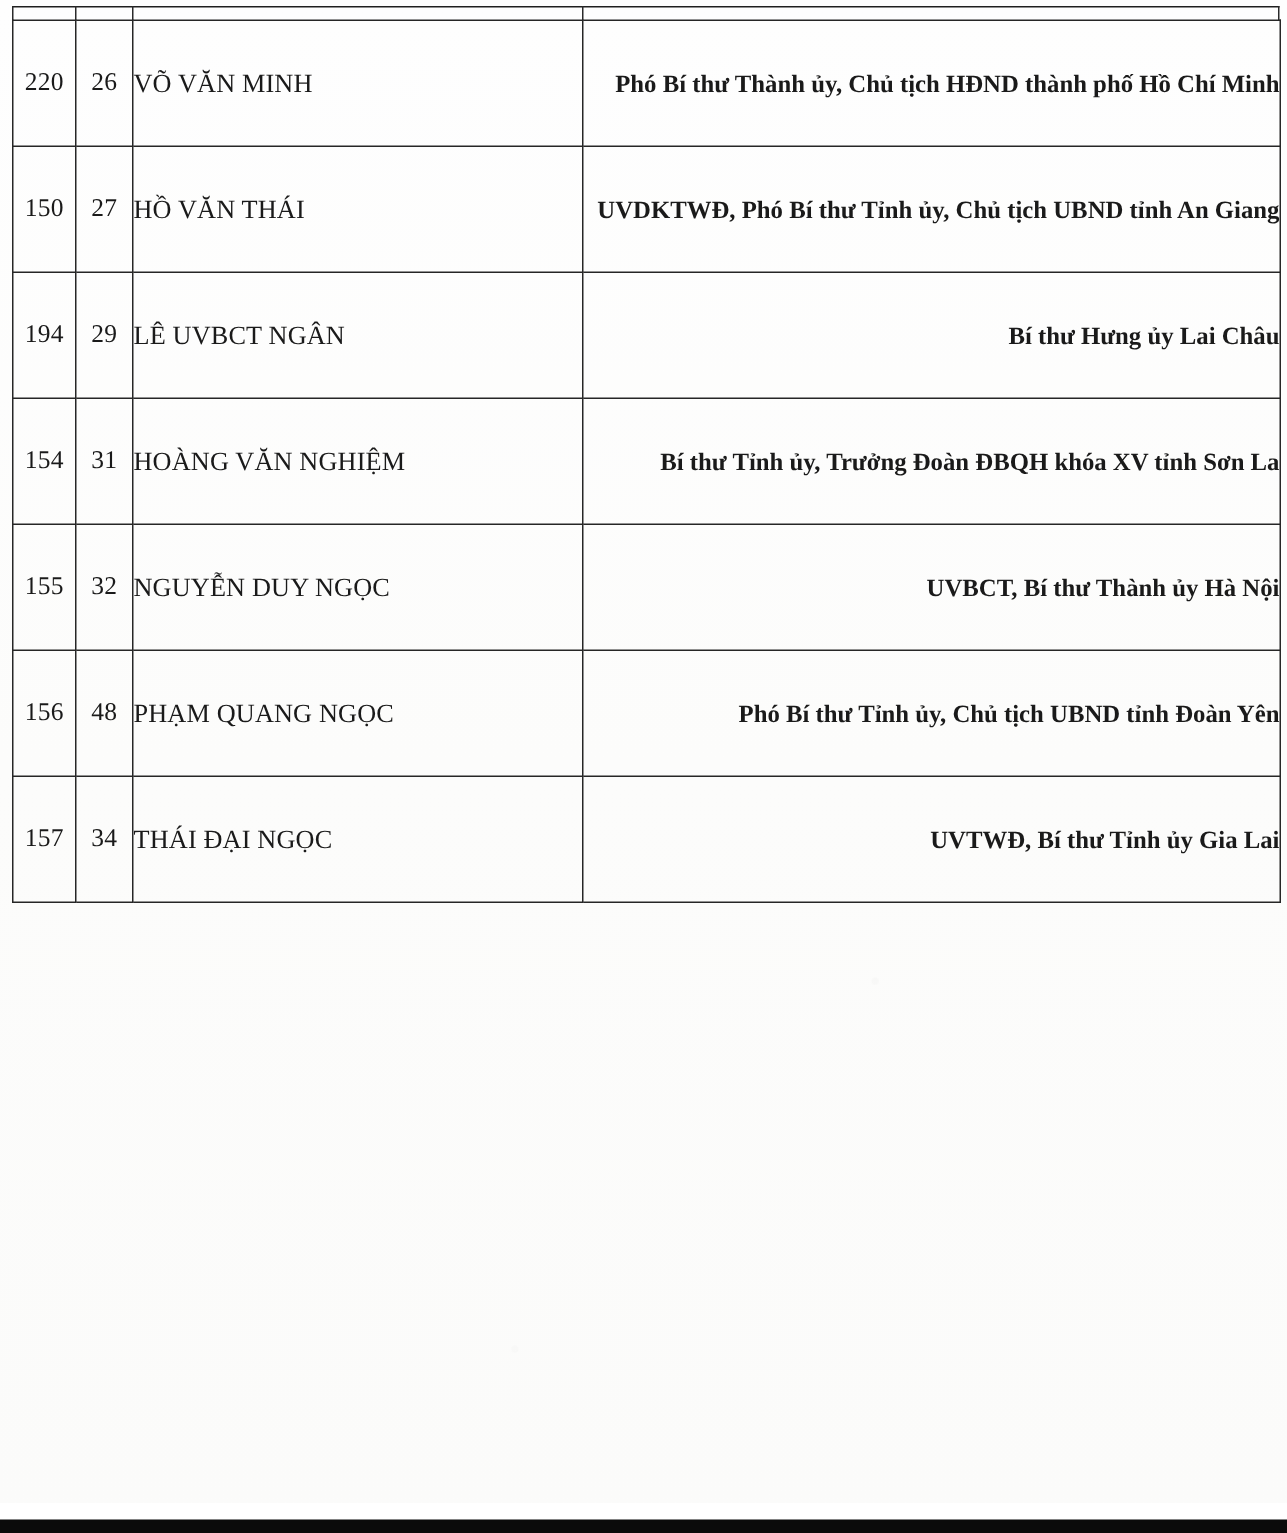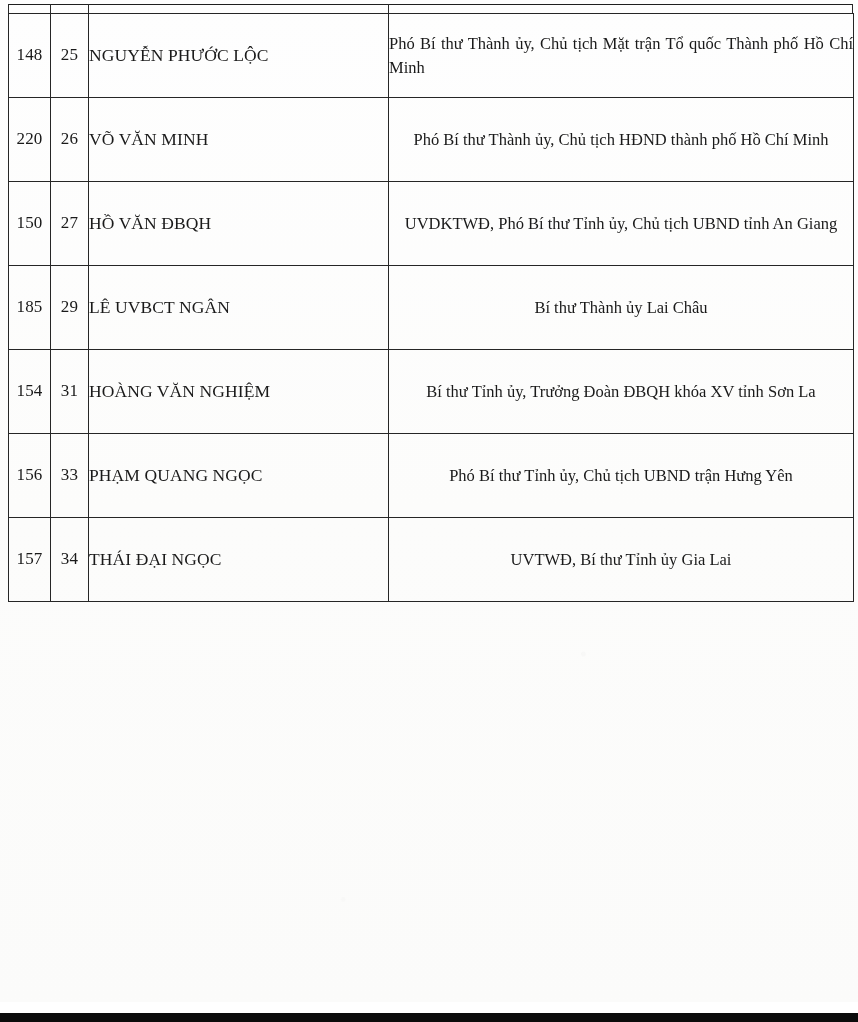--- a/index.html
+++ b/index.html
@@ -96,21 +96,22 @@
     text-justify: inter-word;
     hyphens: none;
   }
   td.cell-desc .wrap2 {
     display: block;
     text-align: justify;
     text-align-last: left;
   }
   td.cell-desc .single {
     display: block;
-    text-align: center;
+    text-align: right;
+    font-weight: bold;
   }
 
   
   tr.r { height: 84px; }
 
   
   .scan-edge {
     position: absolute;
     left: 0;
     bottom: 0;
@@ -145,66 +146,66 @@
 
   <table class="doc-table">
     <colgroup>
       <col class="c-no">
       <col class="c-idx">
       <col class="c-name">
       <col class="c-desc">
     </colgroup>
     <tbody id="table-body">
 
-    <tr class="r">
-          <td class="cell-no">148</td>
-          <td class="cell-idx">25</td>
-          <td class="cell-name">NGUYỄN PHƯỚC LỘC</td>
-          <td class="cell-desc">
-            <span class="wrap2">Phó Bí thư Thành ủy, Chủ tịch Mặt trận Tổ quốc Thành phố Hồ Chí Minh</span>
-          </td>
-        </tr>
         <tr class="r">
           <td class="cell-no">220</td>
           <td class="cell-idx">26</td>
           <td class="cell-name">VÕ VĂN MINH</td>
           <td class="cell-desc">
             <span class="single">Phó Bí thư Thành ủy, Chủ tịch HĐND thành phố Hồ Chí Minh</span>
           </td>
         </tr>
         <tr class="r">
           <td class="cell-no">150</td>
           <td class="cell-idx">27</td>
-          <td class="cell-name">HỒ VĂN ĐBQH</td>
+          <td class="cell-name">HỒ VĂN THÁI</td>
           <td class="cell-desc">
             <span class="single">UVDKTWĐ, Phó Bí thư Tỉnh ủy, Chủ tịch UBND tỉnh An Giang</span>
           </td>
         </tr>
         <tr class="r">
-          <td class="cell-no">185</td>
+          <td class="cell-no">194</td>
           <td class="cell-idx">29</td>
           <td class="cell-name">LÊ UVBCT NGÂN</td>
           <td class="cell-desc">
-            <span class="single"> Bí thư Thành ủy Lai Châu</span>
+            <span class="single"> Bí thư Hưng ủy Lai Châu</span>
           </td>
         </tr>
         <tr class="r">
           <td class="cell-no">154</td>
           <td class="cell-idx">31</td>
           <td class="cell-name">HOÀNG VĂN NGHIỆM</td>
           <td class="cell-desc">
             <span class="single">Bí thư Tỉnh ủy, Trưởng Đoàn ĐBQH khóa XV tỉnh Sơn La</span>
           </td>
         </tr>
         <tr class="r">
+          <td class="cell-no">155</td>
+          <td class="cell-idx">32</td>
+          <td class="cell-name">NGUYỄN DUY NGỌC</td>
+          <td class="cell-desc">
+            <span class="single">UVBCT, Bí thư Thành ủy Hà Nội</span>
+          </td>
+        </tr>
+        <tr class="r">
           <td class="cell-no">156</td>
-          <td class="cell-idx">33</td>
+          <td class="cell-idx">48</td>
           <td class="cell-name">PHẠM QUANG NGỌC</td>
           <td class="cell-desc">
-            <span class="single">Phó Bí thư Tỉnh ủy, Chủ tịch UBND trận Hưng Yên</span>
+            <span class="single">Phó Bí thư Tỉnh ủy, Chủ tịch UBND tỉnh Đoàn Yên</span>
           </td>
         </tr>
         <tr class="r">
           <td class="cell-no">157</td>
           <td class="cell-idx">34</td>
           <td class="cell-name">THÁI ĐẠI NGỌC</td>
           <td class="cell-desc">
             <span class="single">UVTWĐ, Bí thư Tỉnh ủy Gia Lai</span>
           </td>
         </tr>

